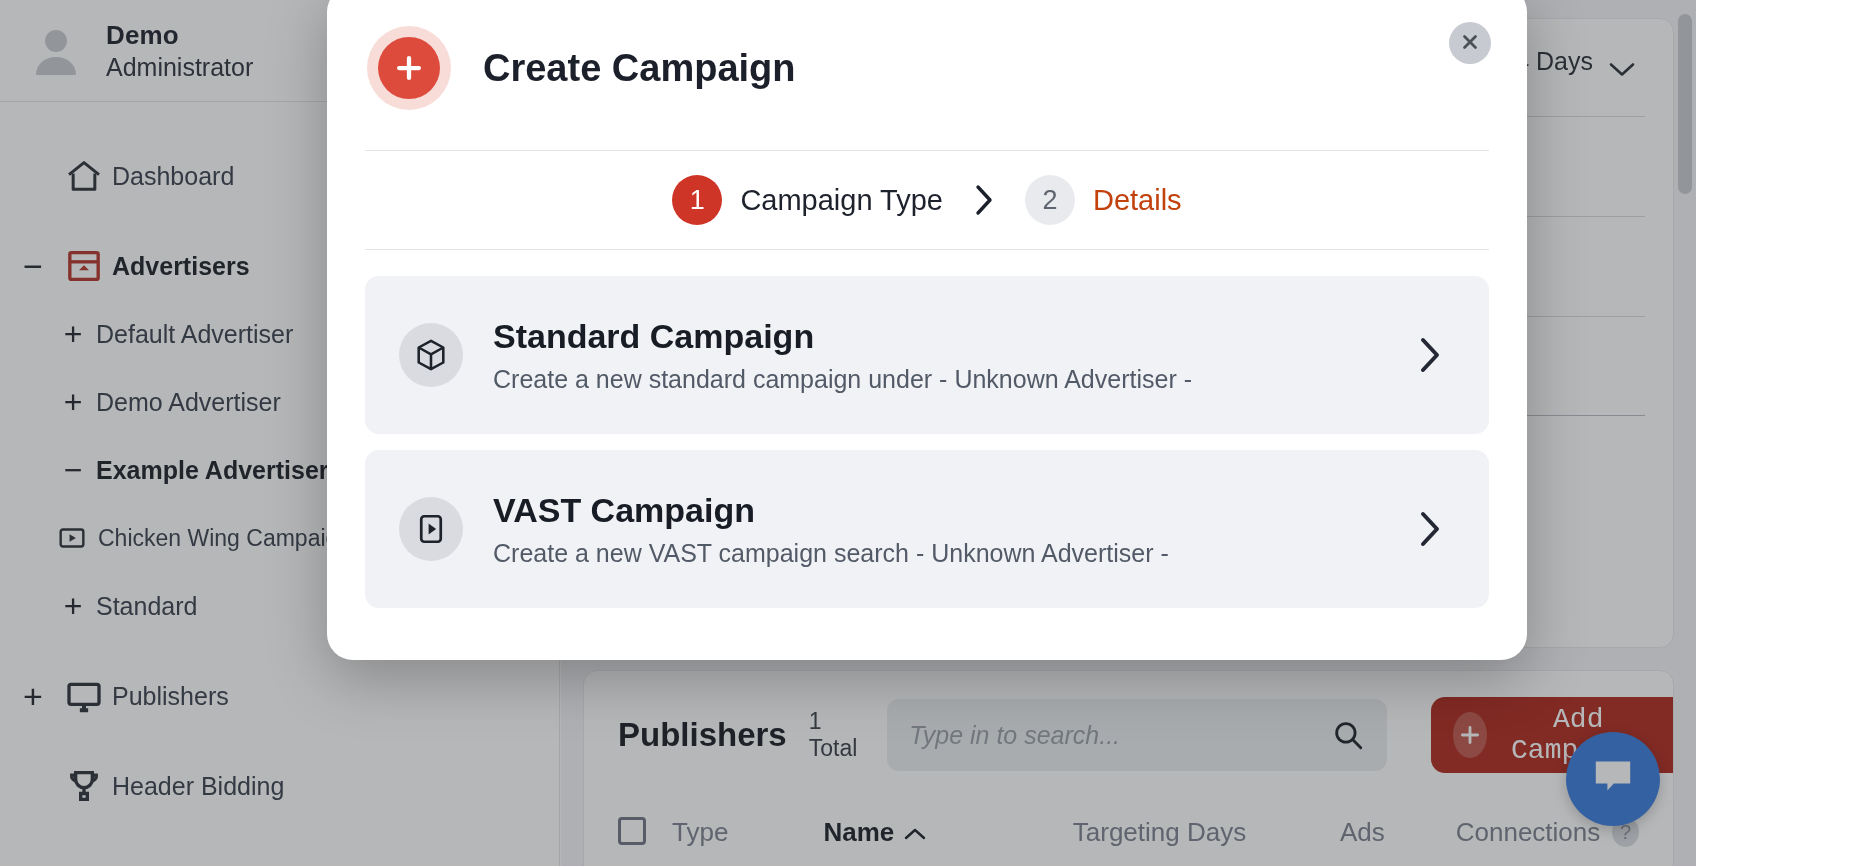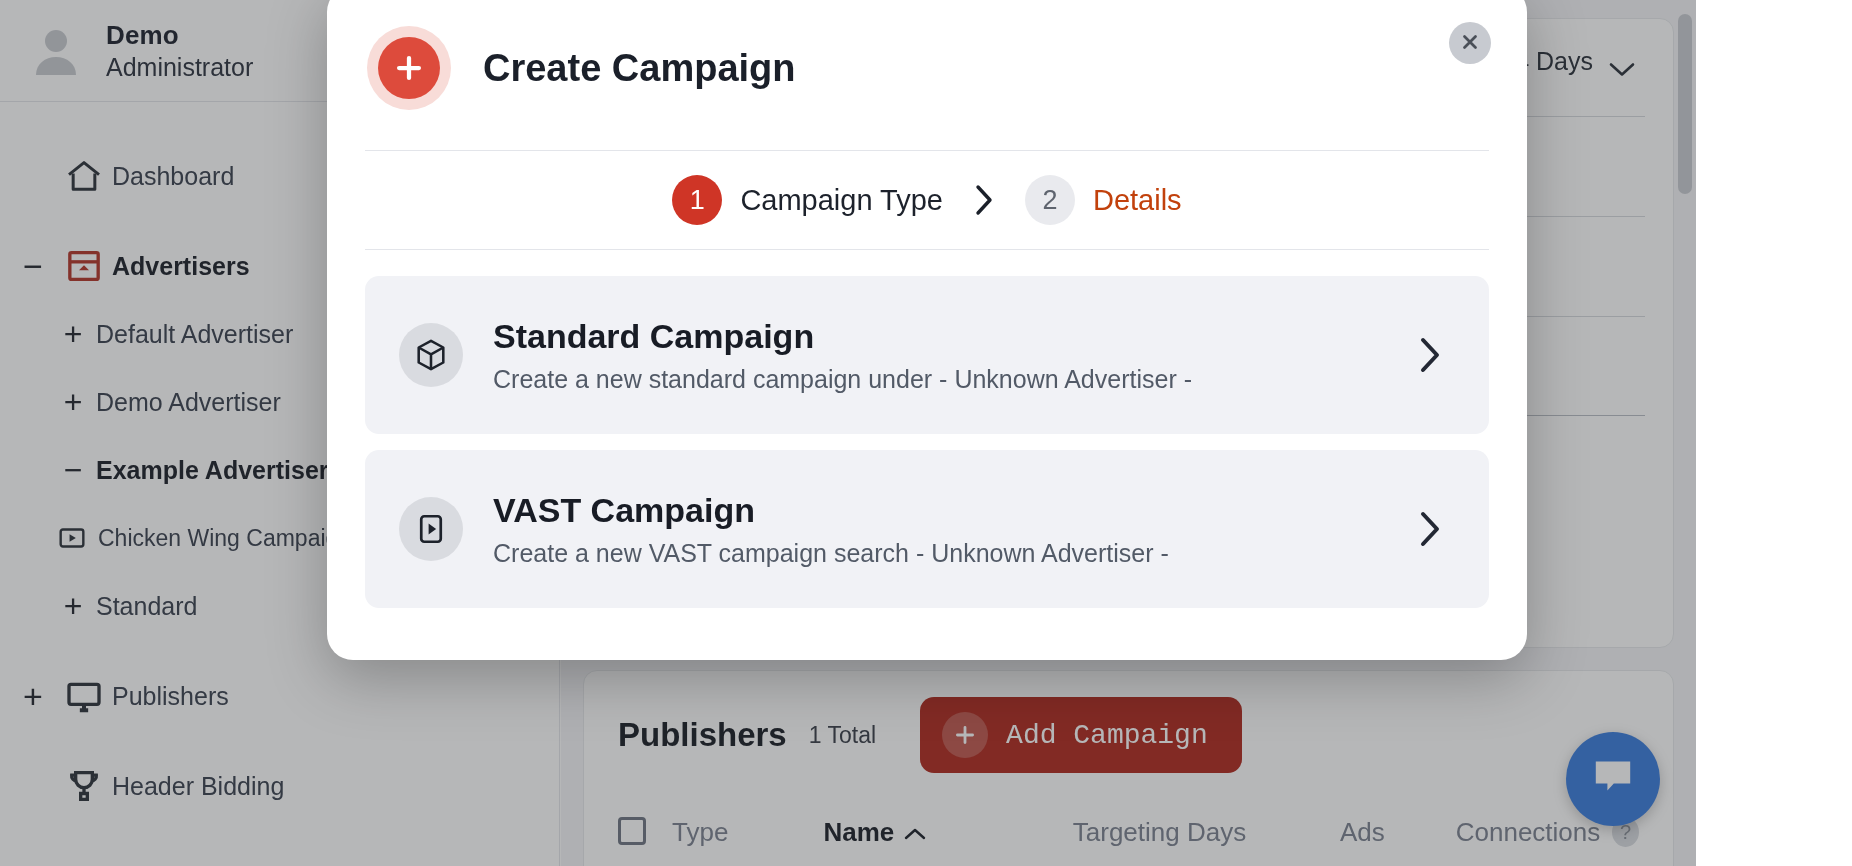--- a/index.html
+++ b/index.html
@@ -324,20 +324,29 @@
           <div class="xlabels">
             <span class="xlabel" style="left:310px">Jun 11</span>
           </div>
         </div>
       </div>
 
       <div class="card table-card">
         <div class="table-head-row">
           <span class="tbl-title">Publishers</span>
           <span class="tbl-total">1 Total</span>
+          <div class="search-box">
+            <input class="search-input" type="text" placeholder="Type in to search..." style="">
+            <span class="search-ico">
+              <svg width="34" height="34" viewBox="0 0 24 24" fill="none" stroke="#1d222b" stroke-width="2">
+                <circle cx="10.5" cy="10.5" r="6.5"></circle>
+                  <path d="M15.4 15.4 21 21" stroke-linecap="round"></path>
+              </svg>
+            </span>
+          </div>
           <button class="add-btn">
             <span class="add-btn-ico">
               <svg width="26" height="26" viewBox="0 0 24 24" stroke="#ffffff" stroke-width="2.6" stroke-linecap="round">
                 <path d="M12 5v14M5 12h14"></path>
               </svg>
             </span>
             <span class="add-btn-label">Add Campaign</span>
           </button>
         </div>
 

